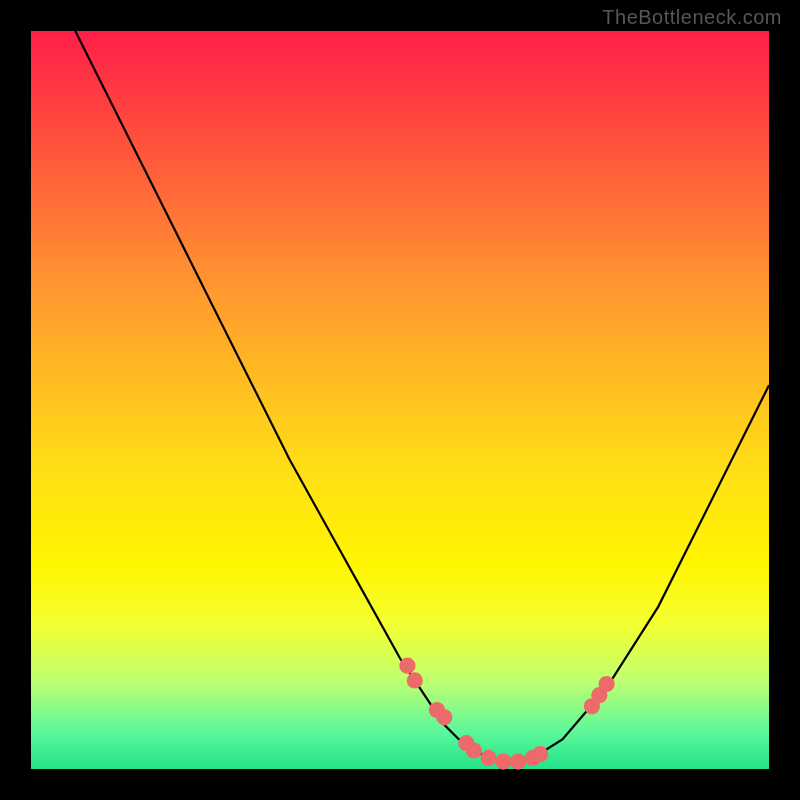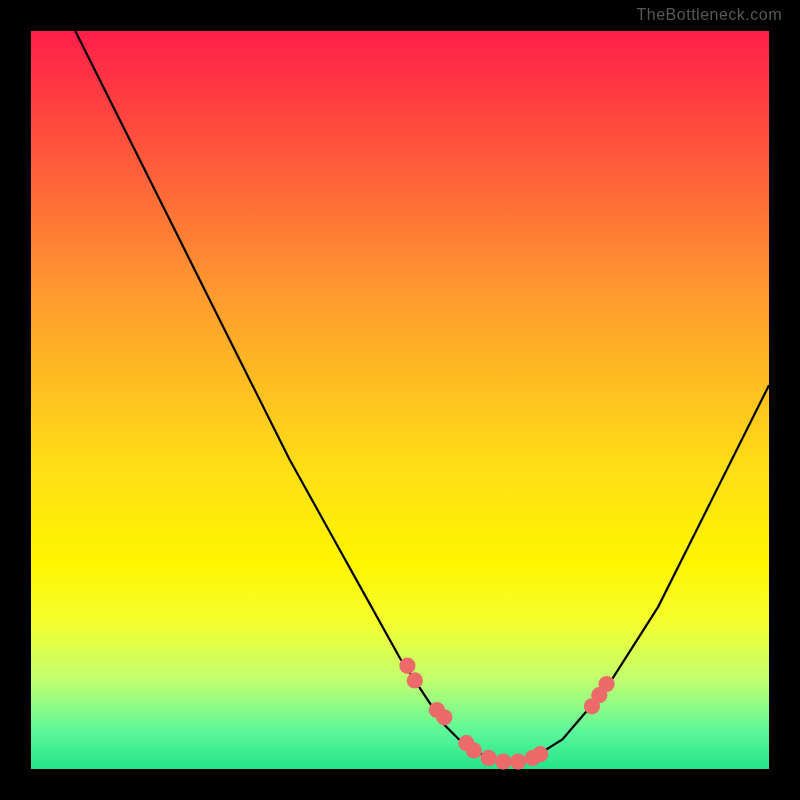--- a/index.html
+++ b/index.html
@@ -29,21 +29,21 @@
       #f5ff2e 80%,
       #c0ff70 88%,
       #5cf79a 95%,
       #23e38a 100%);
   }
   .attrib {
     position: absolute;
     top: 6px;
     right: 18px;
     color: #575757;
-    font-size: 16px;
+    font-size: 20px;
     letter-spacing: 0.5px;
     font-family: Arial, sans-serif;
   }
   svg.plot {
     position: absolute;
     left: 31px;
     top: 31px;
     width: 738px;
     height: 738px;
     overflow: visible;

